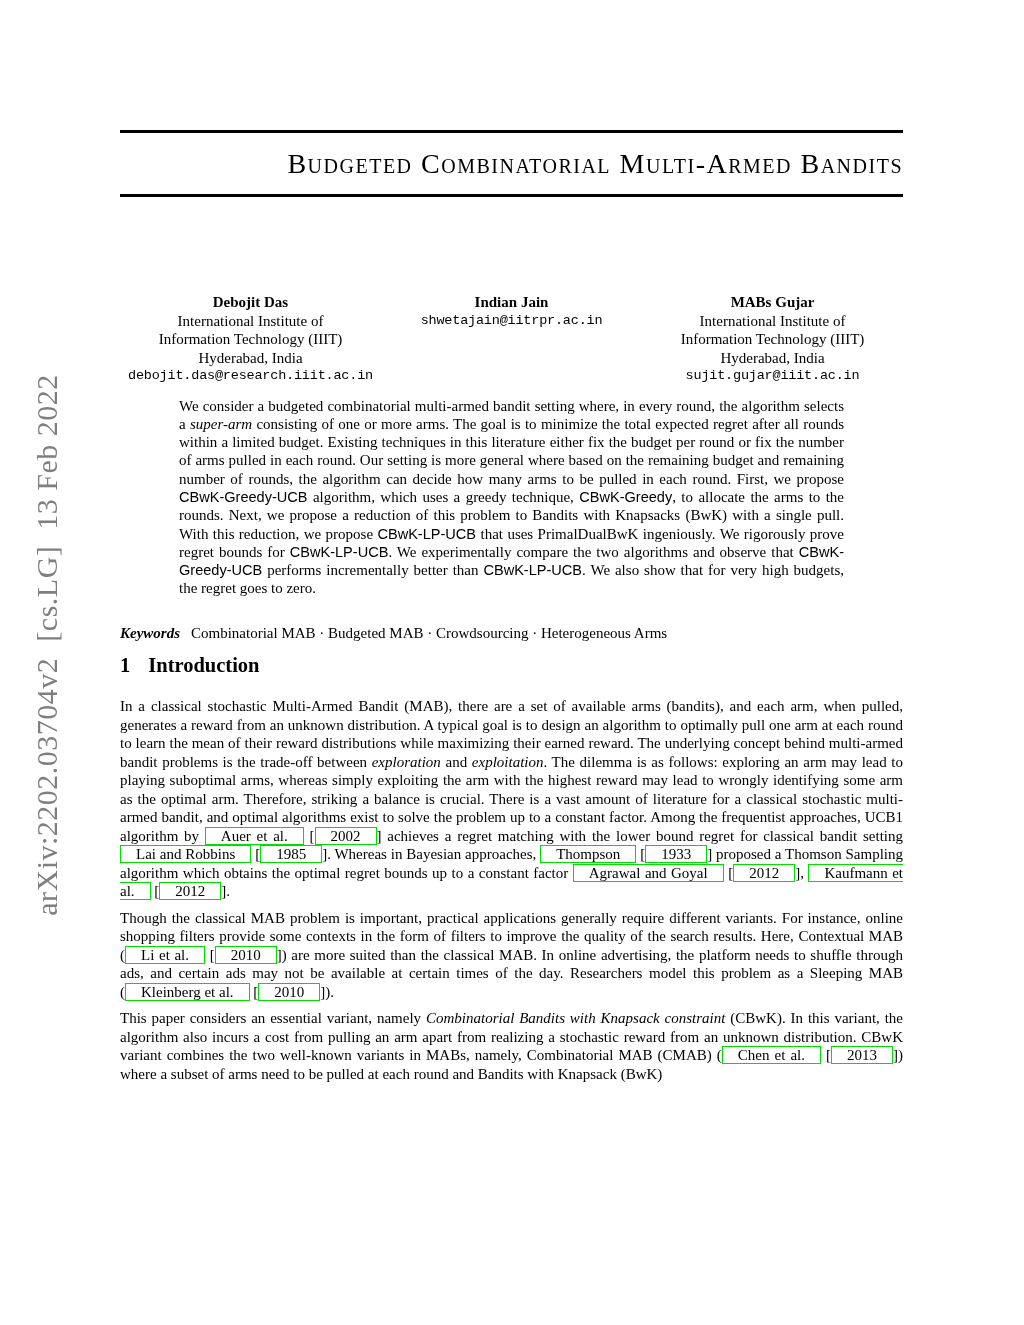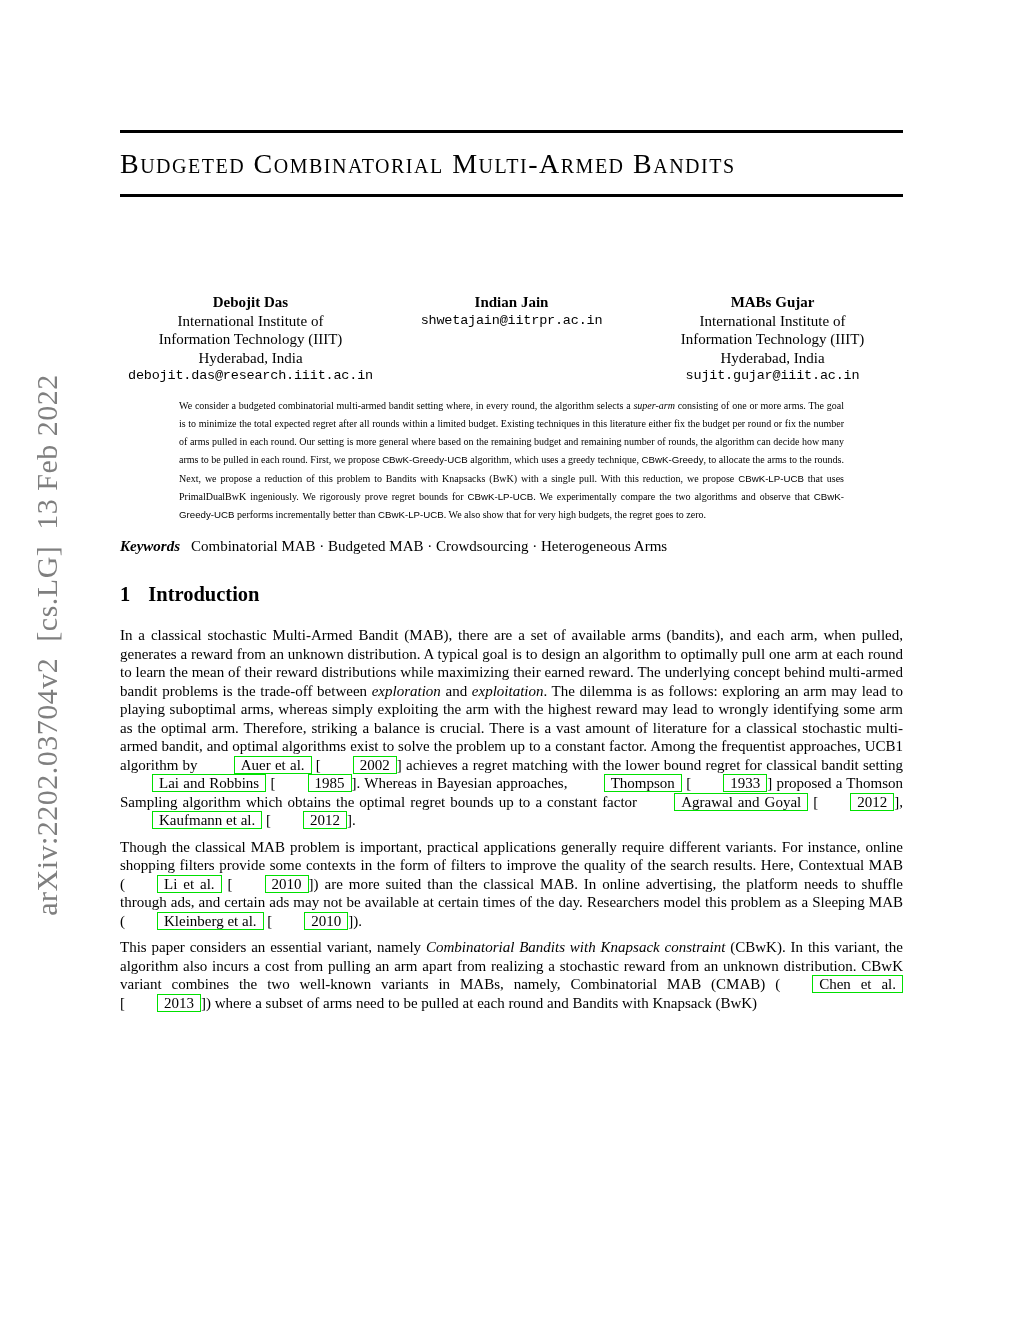--- a/index.html
+++ b/index.html
@@ -27,21 +27,21 @@
   }
   .content {
     position: absolute;
     left: 120px;
     top: 0;
     width: 783px;
   }
   .rule { width: 100%; height: 3px; background: #000000; }
   .rule-top { margin-top: 130px; }
   .title {
-    text-align: left;
+    text-align: right;
     font-variant: small-caps;
     font-weight: normal;
     font-size: 28px;
     line-height: 32px;
     letter-spacing: 1.5px;
     margin: 15px 0 14px 0;
   }
   .authors {
     display: flex;
     margin-top: 62px;
@@ -65,52 +65,51 @@
     text-align: center;
     font-variant: small-caps;
     font-weight: bold;
     font-size: 16px;
     letter-spacing: 1px;
   }
   .abstract-body {
     margin: 11px 59px 0 59px;
     width: 665px;
     text-align: justify;
-    font-size: 10px;
+    font-size: 15px;
     line-height: 18.3px;
   }
   .keywords {
-    margin-top: 12px;
+    margin-top: 26px;
     font-size: 15px;
     line-height: 18.5px;
   }
   .kw-label {
     font-weight: bold;
     font-style: italic;
     margin-right: 11px;
   }
   .section-heading {
-    margin-top: 28px;
+    margin-top: 12px;
     font-size: 20.5px;
     font-weight: bold;
   }
   .sec-num { margin-right: 18px; }
   .body-par {
     margin-top: 8px;
     text-align: justify;
     font-size: 15px;
     line-height: 18.5px;
   }
   .body-par.first { margin-top: 20px; }
   .s-i { font-style: italic; }
   .s-sf { font-family: "Liberation Sans", sans-serif; font-size: 0.97em; }
   .s-cite {
     border: 1.5px solid #00e000;
-    padding: 0 6px;
-    margin-left: 32px;
+    padding: 0 15px;
   }
 </style>
 </head>
 <body>
 
 <div class="page">
 
   <div class="arxiv-strip">arXiv:2202.03704v2  [cs.LG]  13 Feb 2022</div>
 
   <div class="content">

